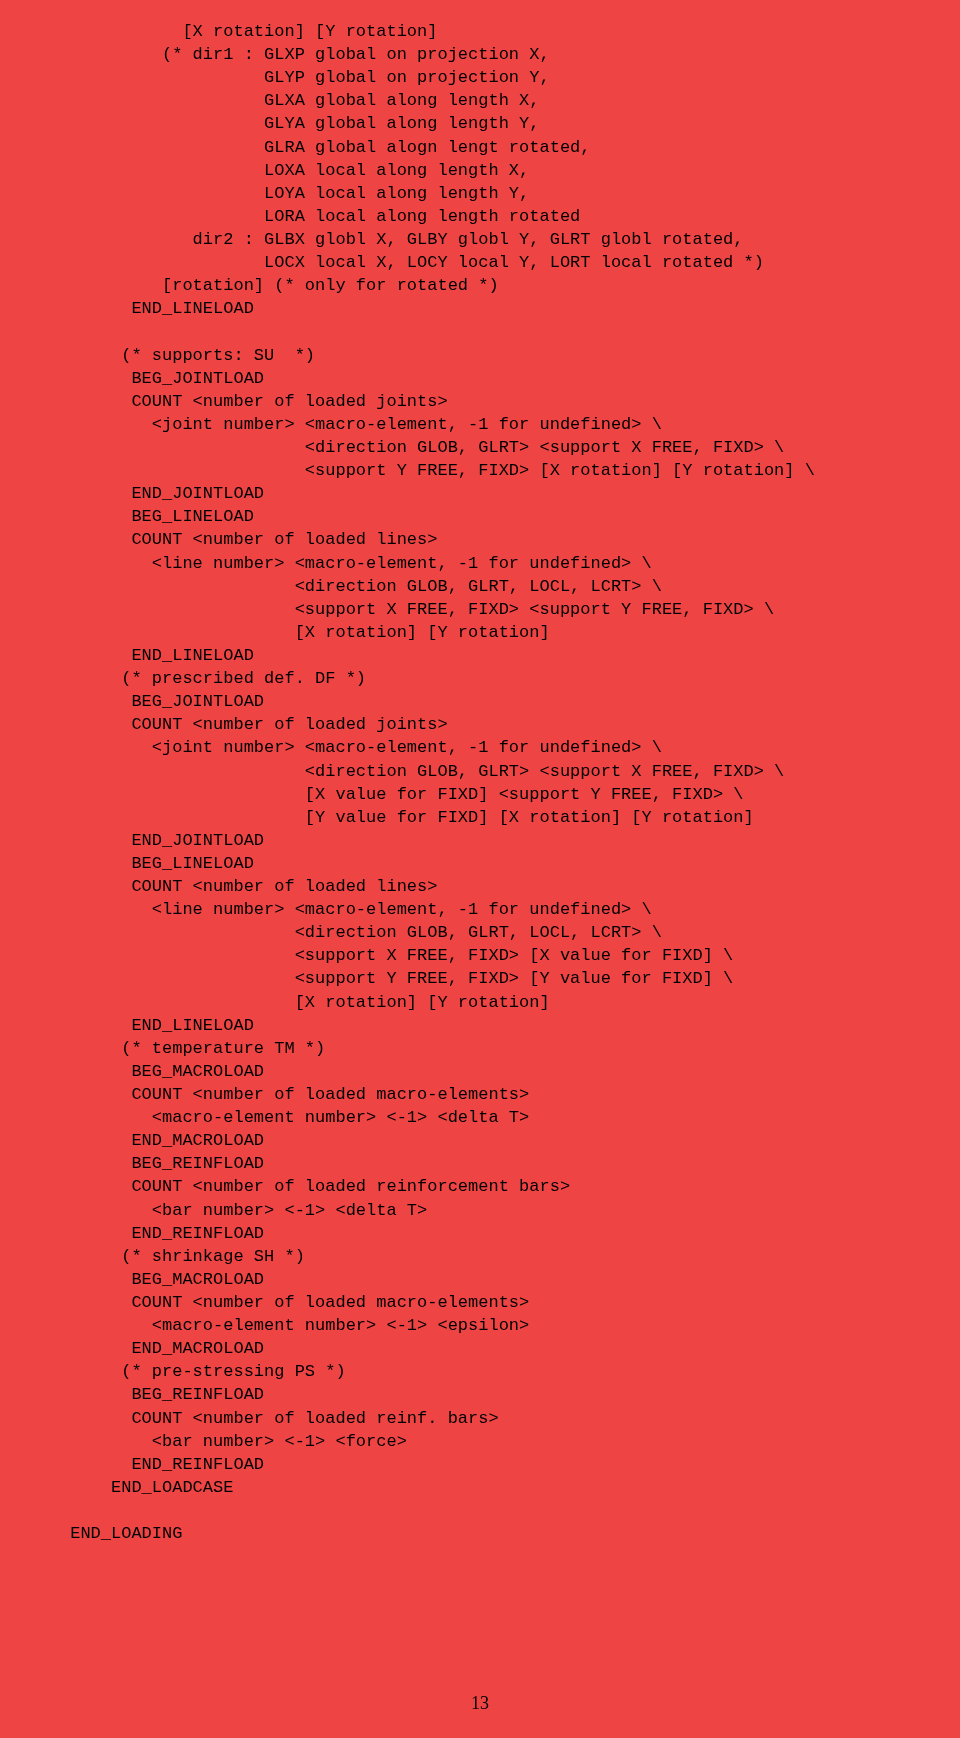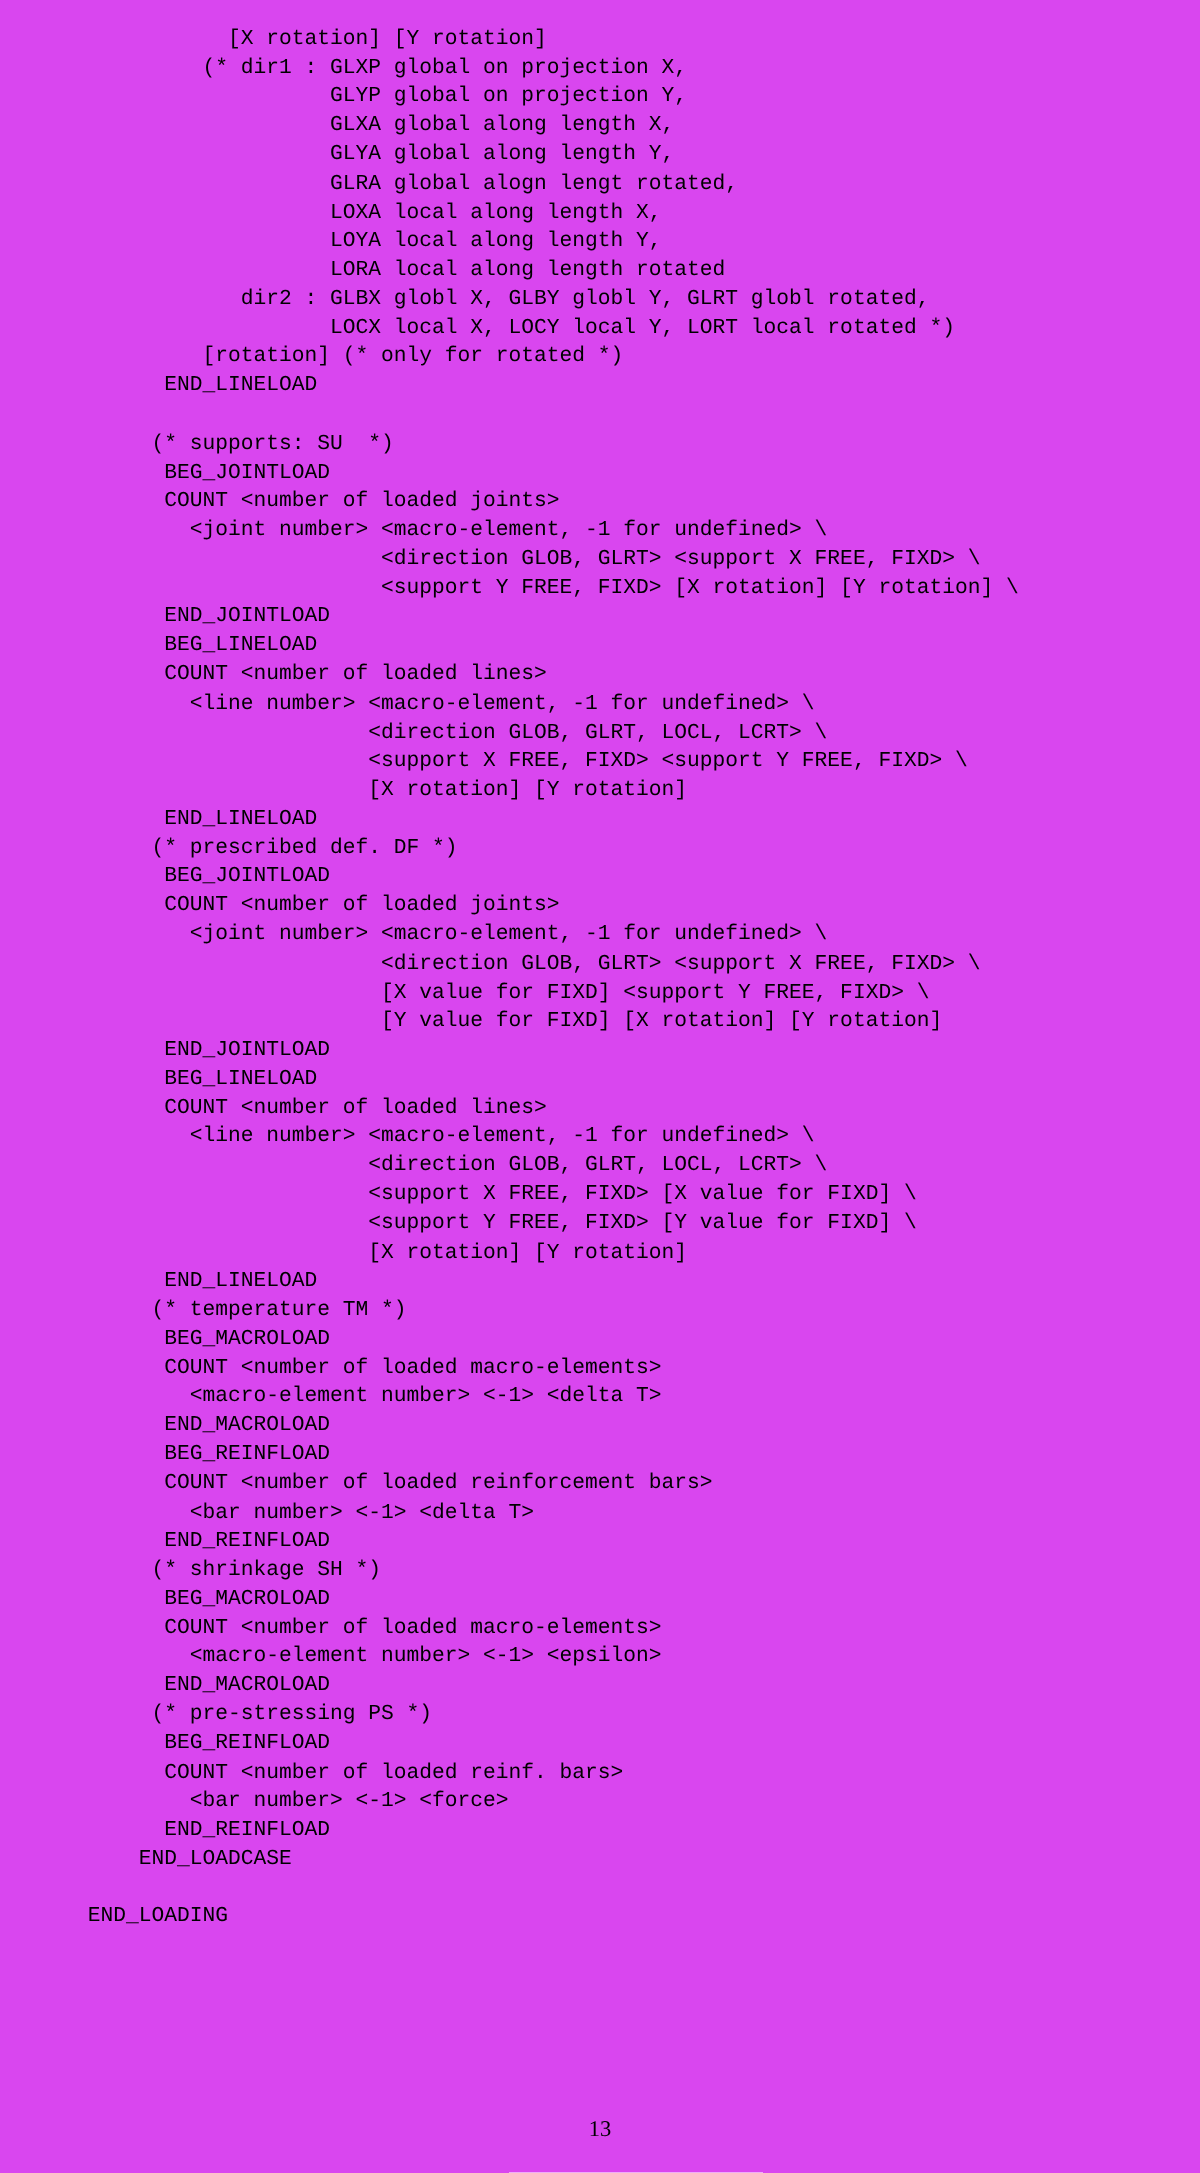--- a/index.html
+++ b/index.html
@@ -4,21 +4,21 @@
 <style>
   html, body {
     margin: 0;
     padding: 0;
     background: #ffffff;
     width: 960px;
   }
   .page {
     width: 960px;
     min-height: 1738px;
-    background: #d946ef;
+    background: #ef4444;
     box-sizing: border-box;
     padding: 20px 60px 30px 60px;
     position: relative;
   }
   pre.code {
     font-family: "Courier New", Courier, monospace;
     font-size: 17px;
     line-height: 1.36;
     white-space: pre;
     color: #000;

